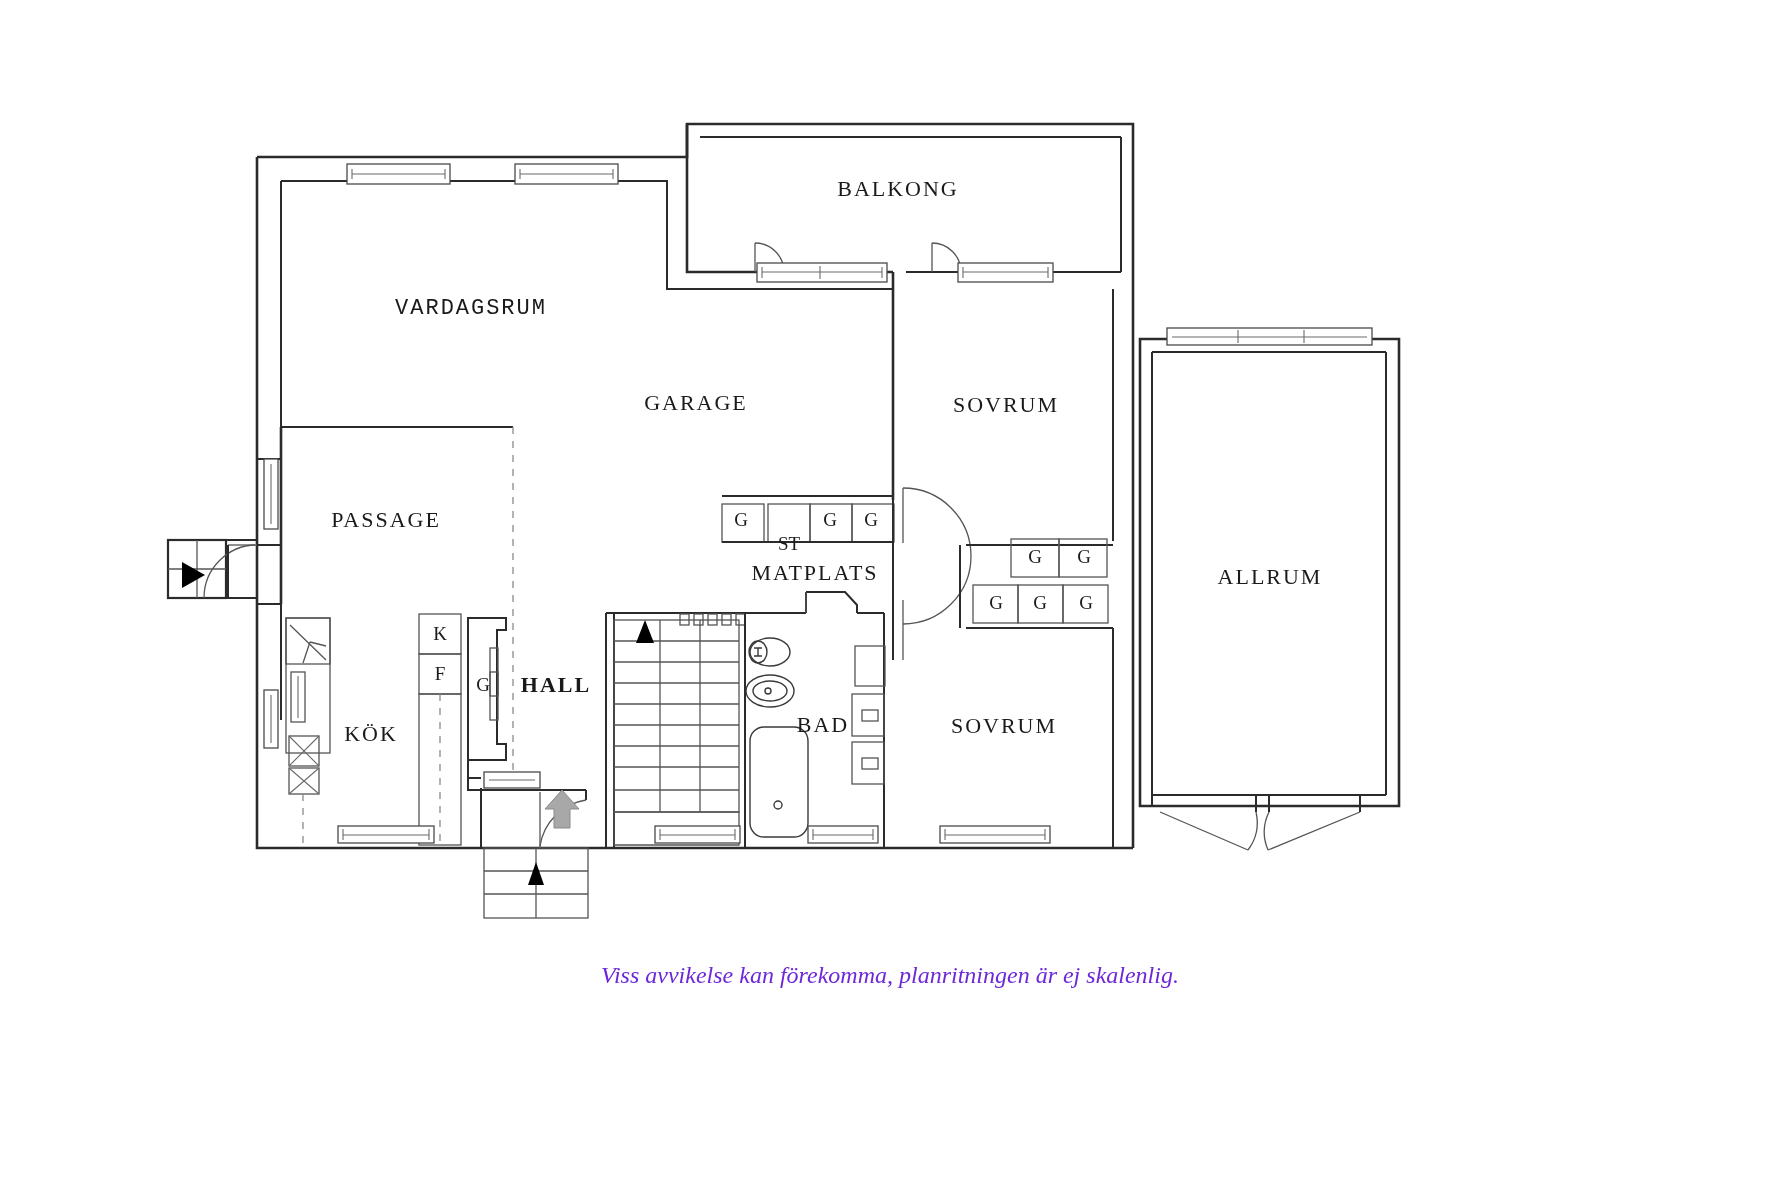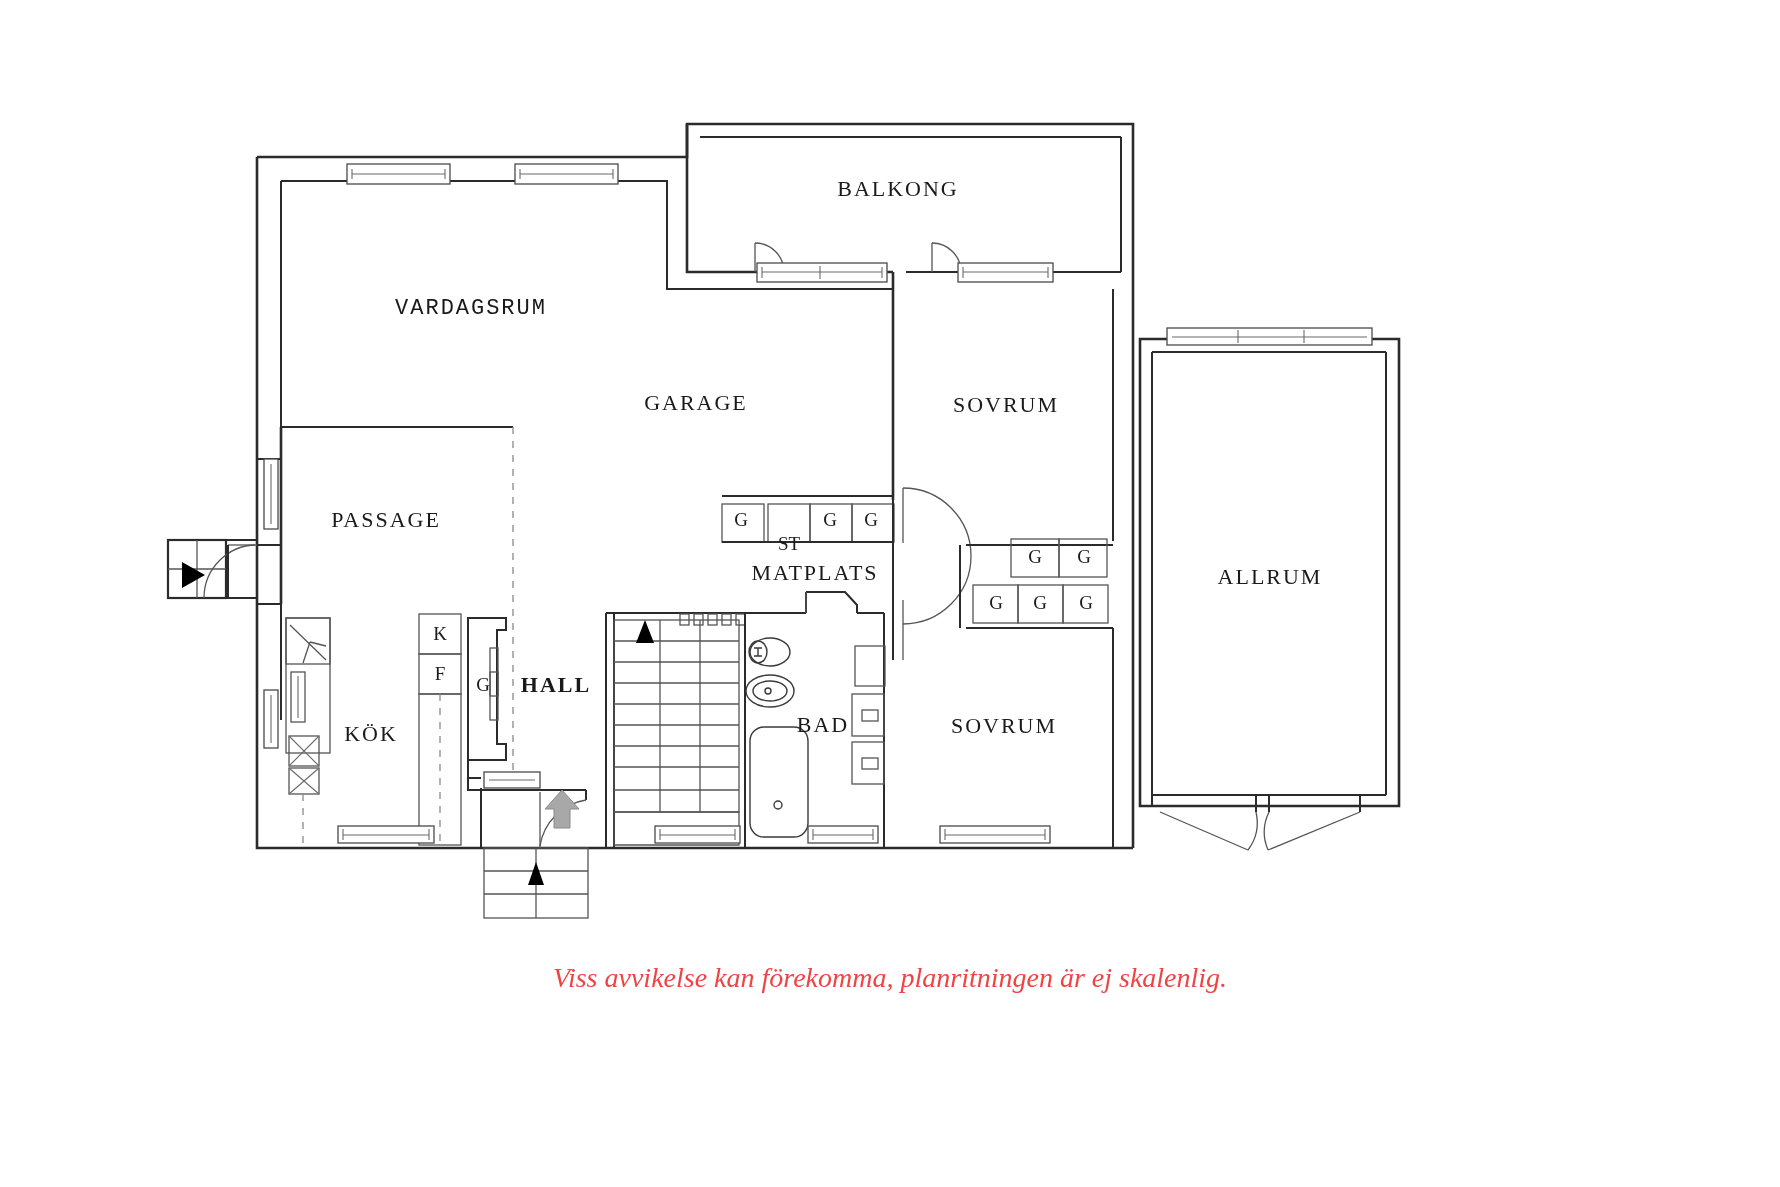--- a/index.html
+++ b/index.html
@@ -53,22 +53,22 @@
     white-space: nowrap;
     transform: translate(-50%, -50%);
   }
   #disclaimer {
     position: absolute;
     left: 890px;
     top: 962px;
     transform: translateX(-50%);
     font-family: "Liberation Serif", "DejaVu Serif", serif;
     font-style: italic;
-    font-size: 28px;
-    color: #ef4444;
+    font-size: 24px;
+    color: #6d28d9;
     white-space: nowrap;
   }
 </style>
 </head>
 <body>
 
 <div id="plan-root">
 
   <svg id="floorplan-svg" viewBox="0 0 1780 1187" xmlns="http://www.w3.org/2000/svg">
     <defs>

